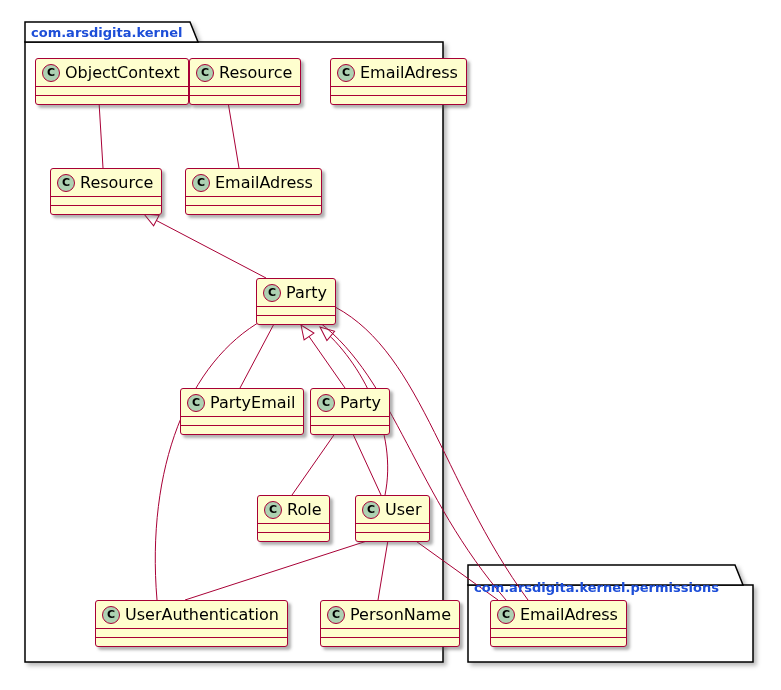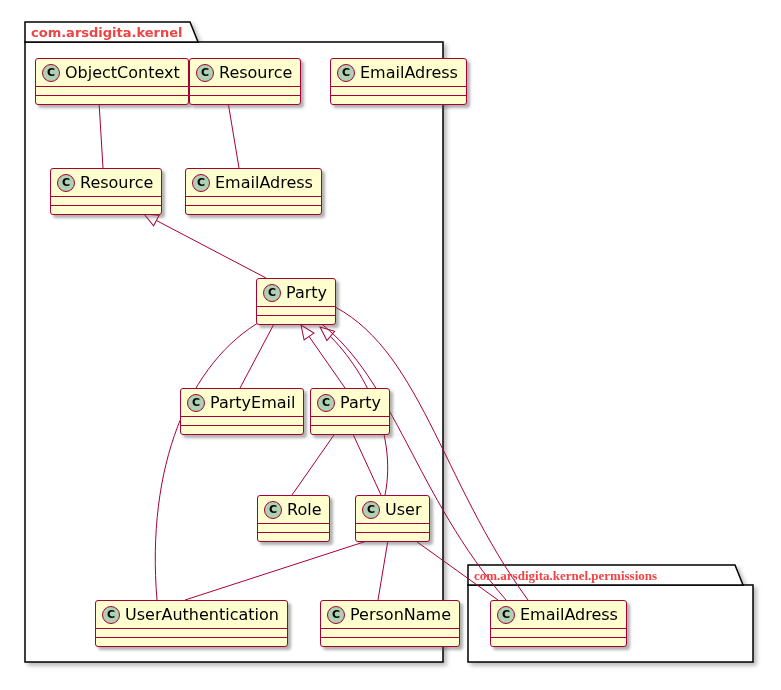--- a/index.html
+++ b/index.html
@@ -1,19 +1,19 @@
 <!DOCTYPE html>
 <html><head>
 <meta charset="utf-8">
 <style>
   html,body{margin:0;padding:0;background:#FFFFFF;}
   #stage{position:relative;width:781px;height:690px;background:#FFFFFF;overflow:hidden;
          font-family:"DejaVu Sans",sans-serif;}
   svg{position:absolute;left:0;top:0;z-index:0;}
-  .package-label{position:absolute;z-index:2;font-weight:bold;font-size:13px;color:#ef4444;
+  .package-label{position:absolute;z-index:2;font-weight:bold;font-size:13px;color:#1d4ed8;
                  white-space:nowrap;}
   .class-box{position:absolute;z-index:3;background:#FEFECE;border:1px solid #A80036;
              border-radius:3px;box-shadow:3px 3px 3px rgba(80,80,80,.45);}
   .class-header{display:flex;align-items:center;gap:5px;padding:4px 8px 4px 6px;white-space:nowrap;}
   .spot{display:inline-block;width:16px;height:16px;border-radius:50%;background:#ADD1B2;
         border:1px solid #A80036;font-size:11px;font-weight:bold;line-height:16px;
         text-align:center;color:#000;flex:0 0 16px;}
   .class-name{font-size:16px;color:#000;}
   .compartment{height:8px;border-top:1px solid #A80036;}
   .edge{fill:none;stroke:#A80036;stroke-width:1;}
@@ -49,21 +49,21 @@
       <path class="edge" d="M185,600 L370,540"></path>
       <path class="edge" d="M378,600 L388,540"></path>
       <path class="edge" d="M263,320 C188,362 146,468 157,600"></path>
       <path class="edge" d="M327,303 C420,345 440,480 528,600"></path>
       <path class="edge" d="M319,322 C395,380 415,495 506,600"></path>
       <path class="edge" d="M413,539 L498,600"></path>
     </g>
   </svg>
 
   <div class="package-label" style="left:31px;top:25px;">com.arsdigita.kernel</div>
-  <div class="package-label" style="left:474px;top:568px;font-family:Liberation Serif, serif;">com.arsdigita.kernel.permissions</div>
+  <div class="package-label" style="left:474px;top:580px;">com.arsdigita.kernel.permissions</div>
 
   <div class="class-box" style="left:35px;top:58px;">
     <div class="class-header">
       <span class="spot">C</span>
       <span class="class-name">ObjectContext</span>
     </div>
     <div class="compartment"></div>
     <div class="compartment"></div>
   </div>
 

